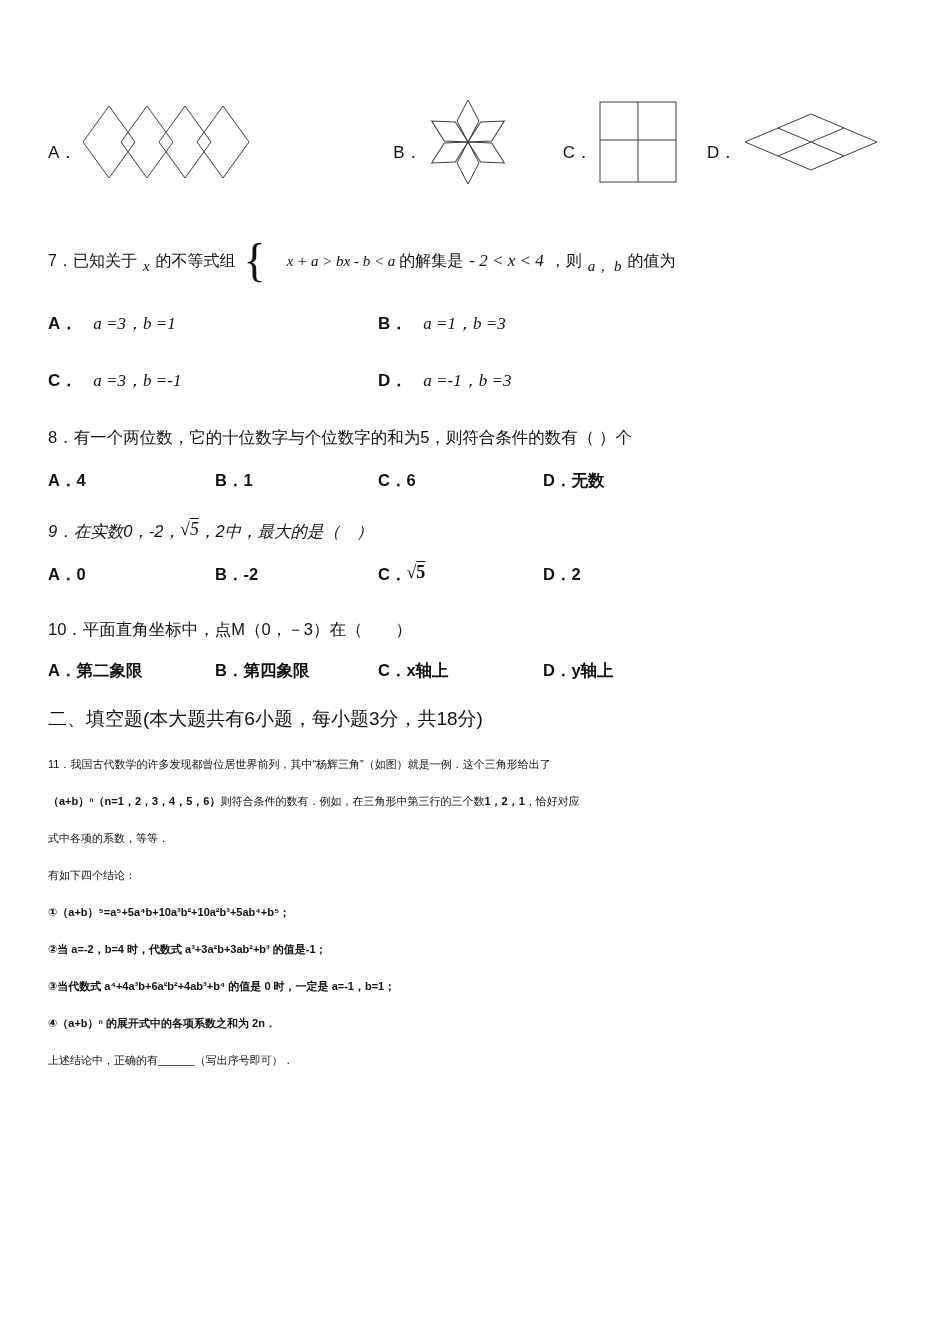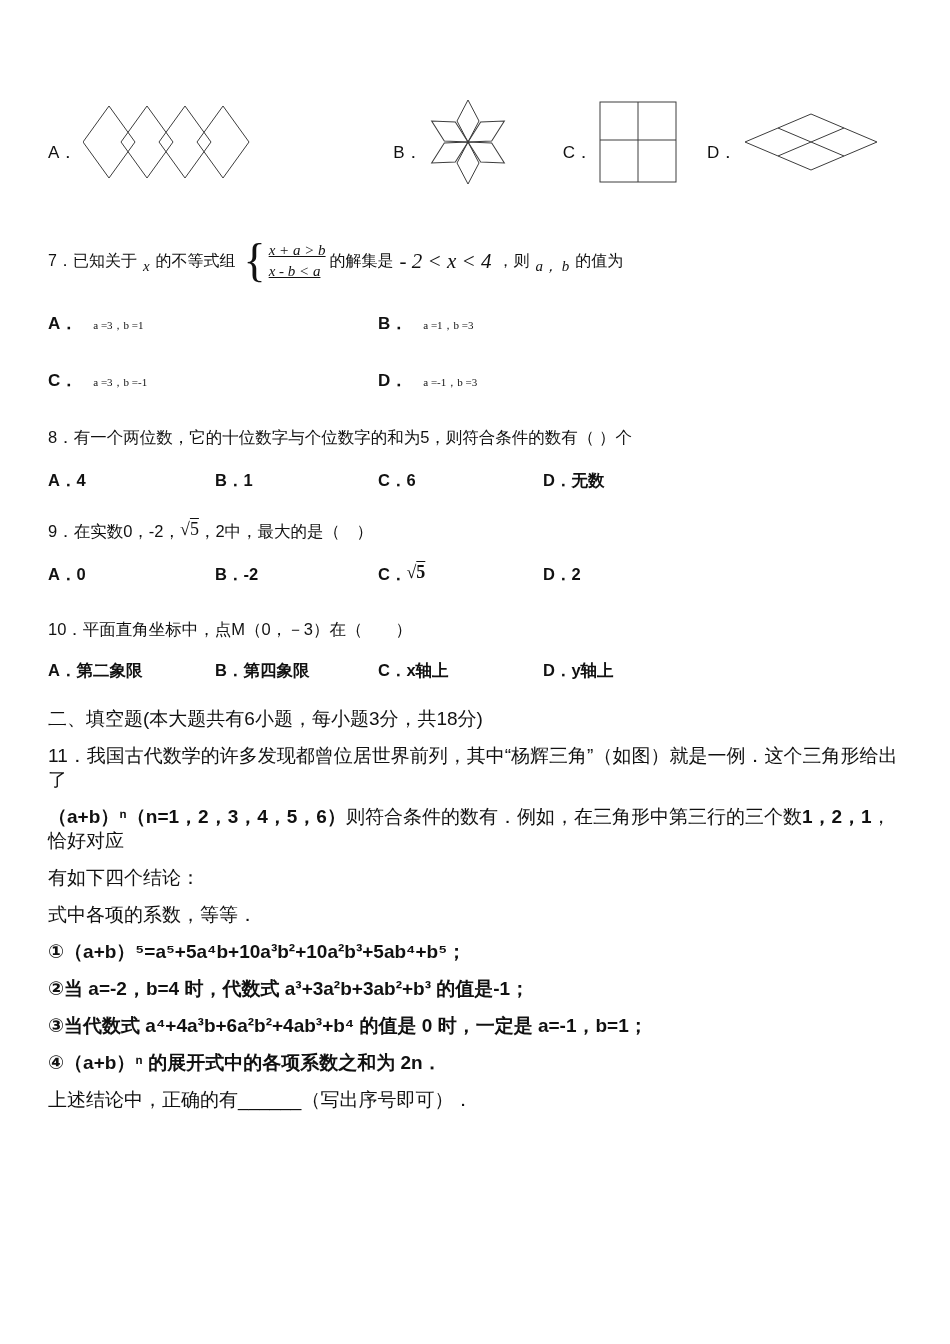--- a/index.html
+++ b/index.html
@@ -12,44 +12,44 @@
   .fig-group { display:flex; align-items:center; gap:7px; }
   .fig-label { font-size:17px; font-weight:400; position:relative; top:10px; }
   .fig-b { margin-left:142px; } .fig-c { margin-left:56px; } .fig-d { margin-left:30px; }
   svg { display:block; }
   .stroke { fill:none; stroke:#3c3c3c; stroke-width:1; }
 
   
   .q7-line { margin-top:50px; display:flex; align-items:center; font-size:16px; white-space:nowrap; }
   .mser { font-family:"Liberation Serif","DejaVu Serif",serif; font-style:italic; }
   .low { position:relative; top:5px; margin:0 6px; font-size:15px; }
-  .sol { margin:0 6px; font-size:21px; }
+  .sol { margin:0 6px; font-size:17px; }
   .system { display:inline-flex; align-items:center; margin:0 4px 0 8px; }
   .brace { font-family:"Liberation Serif","DejaVu Serif",serif; font-size:46px; font-weight:300; line-height:1; }
-  .sys-lines { display:flex; flex-direction:column; margin-left:3px;text-decoration:underline; }
+  .sys-lines { display:flex; flex-direction:row; margin-left:21px; }
   .mline { font-family:"Liberation Serif","DejaVu Serif",serif; font-style:italic; font-size:15px; line-height:21px; }
 
   .q7-options { margin-top:28px; display:grid; grid-template-columns:330px auto; row-gap:34px; }
   .q7-opt { display:flex; align-items:baseline; }
   .opt-label { font-weight:700; font-size:17px; }
-  .opt-math { font-family:"Liberation Serif","DejaVu Serif",serif; font-size:11px; margin-left:16px; }
+  .opt-math { font-family:"Liberation Serif","DejaVu Serif",serif; font-style:italic; font-size:17px; margin-left:16px; }
 
   
   .q-text { font-size:16.5px; margin-top:32px; line-height:26px; }
   .opt-row { display:grid; grid-template-columns:167px 163px 165px auto; font-weight:700; font-size:16.5px; margin-top:20px; align-items:baseline; }
-  .mt26 { margin-top:26px; } .mt30 { margin-top:30px; } .mt18 { margin-top:18px; }
+  .mt26 { margin-top:26px;font-style:italic; } .mt30 { margin-top:30px; } .mt18 { margin-top:18px; }
 
   
   .sqrt { font-family:"Liberation Serif","DejaVu Serif",serif; font-size:18px; white-space:nowrap; position:relative; top:-2px; }
   .radicand { text-decoration:overline; }
 
   .section-title { margin-top:24px; font-size:19px; }
 
   
-  .q11 { margin-top:12px; font-size:19px; }
+  .q11 { margin-top:20px; font-size:11px; }
   .q11-line { line-height:24px; margin-bottom:13px; }
   .q11-intro { margin-top:8px; }
   .bold { font-weight:700; }
 </style>
 </head>
 <body>
 
 <div class="page">
 
   <div class="figures-row">
@@ -154,22 +154,22 @@
     <span>B．第四象限</span>
     <span>C．x轴上</span>
     <span>D．y轴上</span>
   </div>
 
   <p class="section-title">二、填空题(本大题共有6小题，每小题3分，共18分)</p>
 
   <div class="q11">
     <p class="q11-line">11．我国古代数学的许多发现都曾位居世界前列，其中“杨辉三角”（如图）就是一例．这个三角形给出了</p>
     <p class="q11-line"><span class="bold">（a+b）ⁿ（n=1，2，3，4，5，6）</span><span>则符合条件的数有．例如，在三角形中第三行的三个数</span><span class="bold">1，2，1</span><span>，恰好对应</span></p>
+    <p class="q11-line">式中各项的系数，等等．</p>
     <p class="q11-line q11-intro">有如下四个结论：</p>
-    <p class="q11-line">式中各项的系数，等等．</p>
     <p class="q11-line bold">①（a+b）⁵=a⁵+5a⁴b+10a³b²+10a²b³+5ab⁴+b⁵；</p>
     <p class="q11-line bold">②当 a=-2，b=4 时，代数式 a³+3a²b+3ab²+b³ 的值是-1；</p>
     <p class="q11-line bold">③当代数式 a⁴+4a³b+6a²b²+4ab³+b⁴ 的值是 0 时，一定是 a=-1，b=1；</p>
     <p class="q11-line bold">④（a+b）ⁿ 的展开式中的各项系数之和为 2n．</p>
     <p class="q11-line">上述结论中，正确的有______（写出序号即可）．</p>
   </div>
 
 </div>
 
 </body></html>

